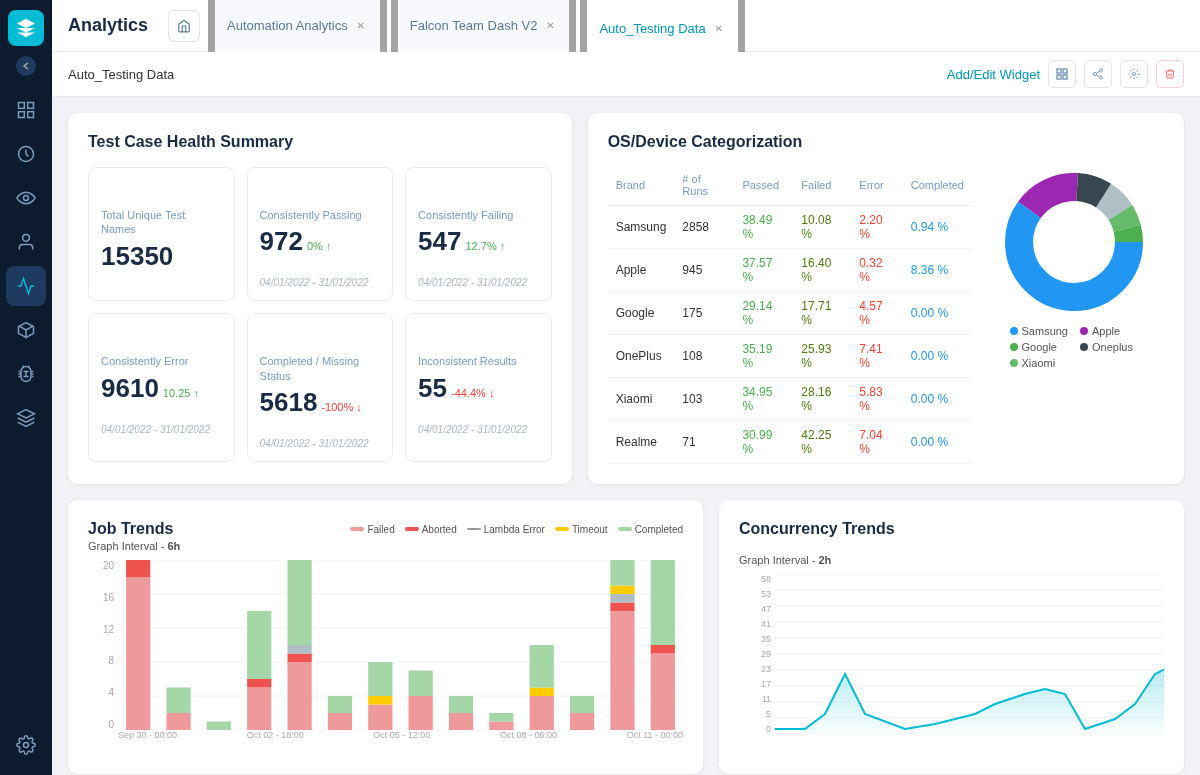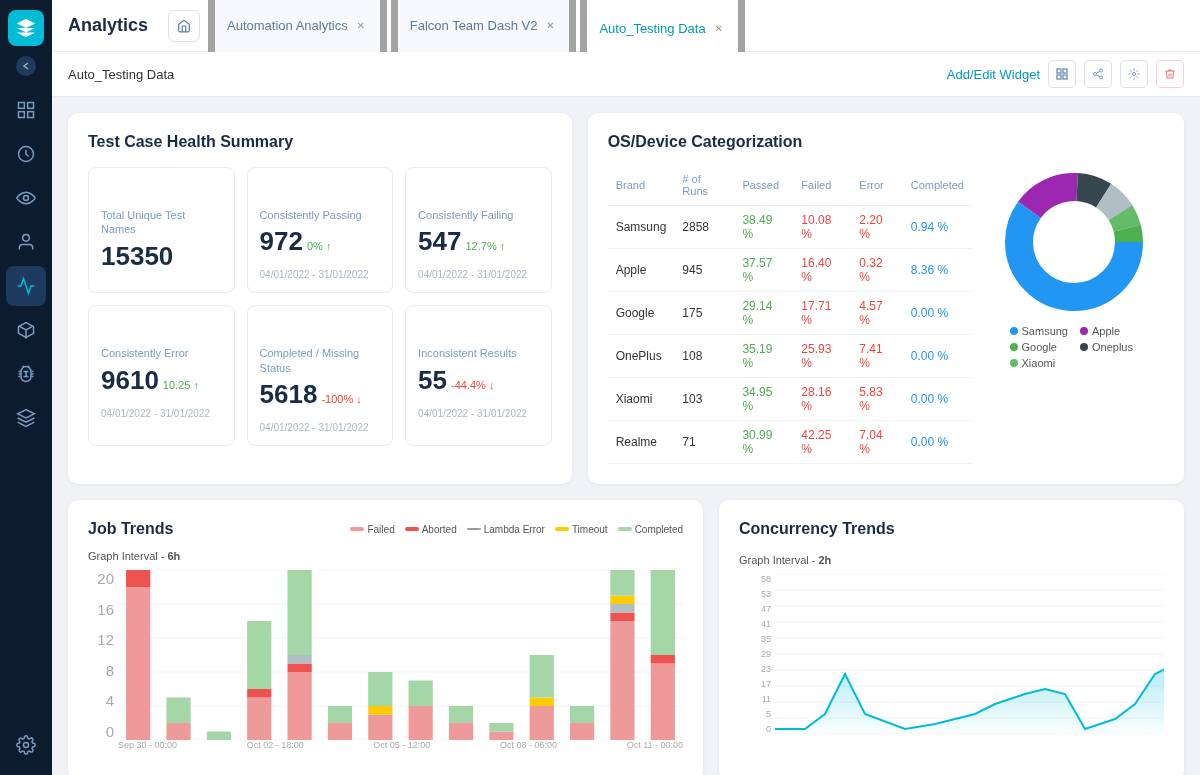--- a/index.html
+++ b/index.html
@@ -202,21 +202,22 @@
     }
     .health-item-value .delta {
       font-size: 11px;
       font-weight: 400;
     }
     .delta.up { color: #4caf50; }
     .delta.down { color: #f44336; }
     .health-item-date {
       font-size: 10px;
       color: #aab8c8;
-      margin-top: 12px;
+      margin-top: 20px;
+      font-style: italic;
     }
 
     
     .os-card { flex: 1.2; min-width: 0; }
     .os-layout { display: flex; gap: 12px; align-items: flex-start; }
     .os-table-wrap { flex: 1; overflow: hidden; }
     .os-table {
       width: 100%;
       border-collapse: collapse;
       font-size: 12px;
@@ -228,38 +229,38 @@
       padding: 6px 8px 8px;
       border-bottom: 1px solid #e8ecf0;
       font-size: 11px;
     }
     .os-table td {
       padding: 7px 8px;
       color: #333;
       border-bottom: 1px solid #f0f4f8;
     }
     .os-table td.green { color: #4caf50; }
-    .os-table td.orange { color: #ef4444; }
+    .os-table td.orange { color: #4d7c0f; }
     .os-table td.red { color: #f44336; }
     .os-table td.blue { color: #2196f3; }
 
     
     .donut-wrap { display: flex; flex-direction: column; align-items: center; gap: 8px; min-width: 180px; }
     .donut-legend { display: grid; grid-template-columns: 1fr 1fr; gap: 4px 12px; font-size: 11px; color: #555; }
     .legend-item { display: flex; align-items: center; gap: 4px; }
     .legend-dot { width: 8px; height: 8px; border-radius: 50%; flex-shrink: 0; }
 
     
     .job-trends-card { flex: 1.4; min-width: 0; }
     .concurrency-card { flex: 1; min-width: 0; }
     .chart-header {
       display: flex;
       align-items: center;
       justify-content: space-between;
-      margin-bottom: 12px;
+      margin-bottom: 2px;
     }
     .chart-legend {
       display: flex;
       align-items: center;
       gap: 10px;
       font-size: 10px;
       color: #555;
       flex-wrap: wrap;
     }
     .legend-line { display: flex; align-items: center; gap: 3px; }
@@ -601,21 +602,21 @@
             </div>
             <div class="legend-line">
               <div class="legend-swatch" style="background:#a5d6a7;"></div>
               <span>Completed</span>
             </div>
           </div>
         </div>
         <div class="graph-interval">Graph Interval - <span>6h</span></div>
         <div style="position:relative; height:190px; margin-left:30px;">
 
-          <div style="position:absolute;left:-28px;top:0;bottom:20px;display:flex;flex-direction:column;justify-content:space-between;font-size:15px;color:#aaa;text-align:right;width:24px;">
+          <div style="position:absolute;left:-28px;top:0;bottom:20px;display:flex;flex-direction:column;justify-content:space-between;font-size:10px;color:#aaa;text-align:right;width:24px;">
             <span>20</span>
             <span>16</span>
             <span>12</span>
             <span>8</span>
             <span>4</span>
             <span>0</span>
           </div>
           <div style="position:absolute;top:0;left:0;bottom:20px;right:0;">
             <svg width="100%" height="100%" id="job-bars-svg">
 

